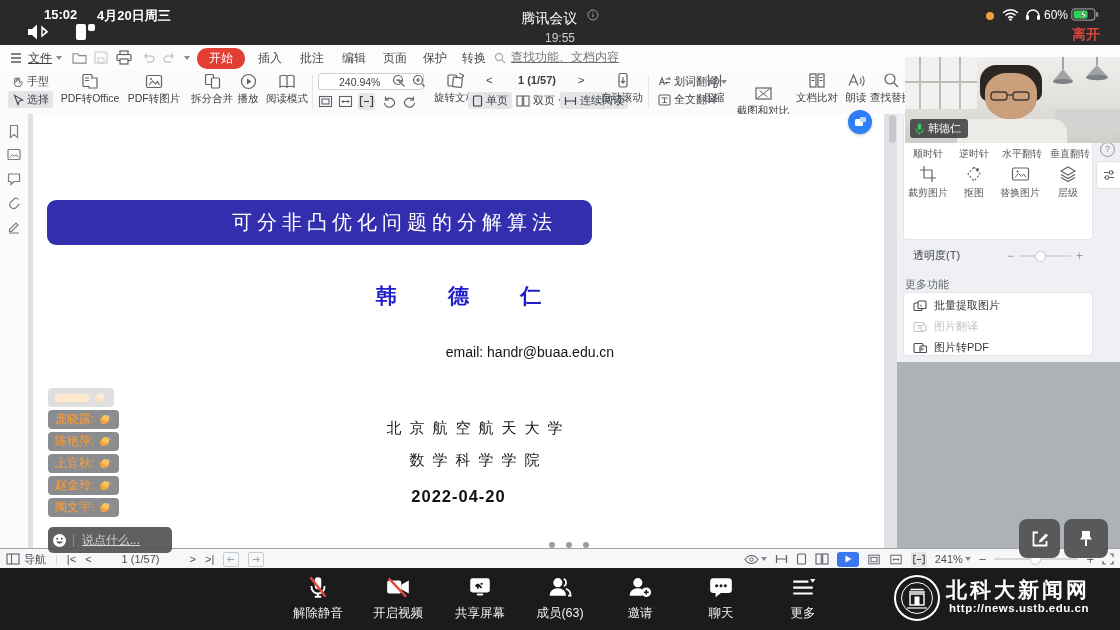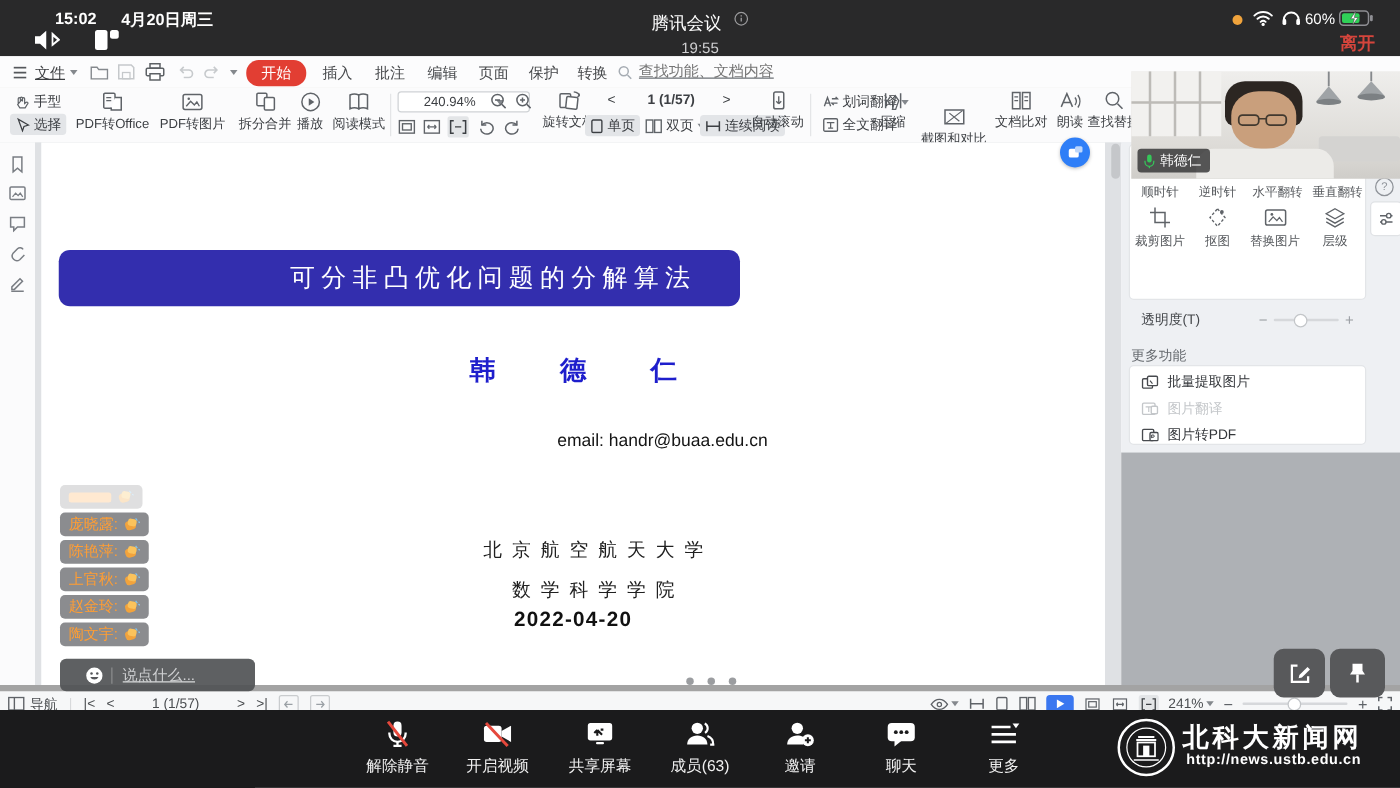--- a/index.html
+++ b/index.html
@@ -35,21 +35,21 @@
   
   .side-left{left:0;top:69px;width:28px;height:434px;background:#fbfbfc;border-right:1px solid #ebebed;}
   .sicon{position:absolute;left:7px;cursor:pointer;}
   
   .doc-area{left:28px;top:69px;width:869px;height:434px;background:#dfe1e4;overflow:hidden;}
   .page{left:33px;top:69px;width:851px;height:434px;background:#ffffff;}
   .banner{left:47px;top:155px;width:545px;height:45px;background:#332eae;border-radius:9px;
     color:#fff;font-family:"DejaVu Serif",serif;font-size:20px;letter-spacing:5px;line-height:45px;text-align:center;padding-left:150px;box-sizing:border-box;white-space:nowrap;}
   .author{left:33px;top:237px;width:851px;text-align:center;color:#1e1ecc;font-family:"DejaVu Serif",serif;font-size:21px;font-weight:bold;letter-spacing:22px;padding-left:22px;box-sizing:border-box;}
   .email{left:33px;top:299px;width:994px;text-align:center;color:#141414;font-size:14px;}
-  .org{left:33px;top:374px;width:851px;text-align:center;color:#202020;font-family:"DejaVu Serif",serif;font-size:15px;letter-spacing:8px;padding-left:40px;box-sizing:border-box;margin-top:12px;}
+  .org{left:33px;top:374px;width:851px;text-align:center;color:#202020;font-family:"DejaVu Serif",serif;font-size:15px;letter-spacing:8px;padding-left:40px;box-sizing:border-box;}
   .org2{top:406px;}
   .sdate{left:33px;top:442px;width:851px;text-align:center;color:#111;font-size:16.5px;font-weight:bold;letter-spacing:1px;}
   .pagedots{left:549px;top:497px;display:flex;gap:11px;}
   .pagedots i{width:6px;height:6px;border-radius:50%;background:#9b9da0;display:block;}
   .scroll-thumb{left:889px;top:70px;width:7px;height:28px;border-radius:3.5px;background:#c5c7ca;}
   .ai-fab{left:848px;top:65px;width:24px;height:24px;border-radius:50%;background:#2e7ef7;display:flex;align-items:center;justify-content:center;cursor:pointer;box-shadow:0 1px 3px rgba(0,0,0,.25);}
   
   .rp-upper{left:897px;top:69px;width:223px;height:248px;background:#eef0f3;}
   .rp-lower{left:897px;top:317px;width:223px;height:186px;background:#aeb1b5;}
   .card{position:absolute;background:#fff;border:1px solid #e3e5e8;border-radius:4px;box-sizing:border-box;}
@@ -59,33 +59,33 @@
   .op-label{font-size:11px;color:#44474b;}
   .slider{display:flex;align-items:center;gap:5px;color:#9a9ea3;font-size:12px;}
   .track{width:52px;height:2px;background:#d6d8db;border-radius:1px;position:relative;}
   .knob{position:absolute;left:16px;top:-4px;width:9px;height:9px;border-radius:50%;background:#fff;border:1px solid #c3c6c9;}
   .more-title{left:905px;top:232px;font-size:11px;color:#65696e;}
   .mi-row{position:absolute;left:913px;display:flex;align-items:center;gap:7px;font-size:11px;color:#33363a;cursor:pointer;white-space:nowrap;}
   .mi-dis{color:#c3c6c9;}
   .q-circle{left:1100px;top:97px;width:13px;height:13px;border-radius:50%;border:1px solid #8f9399;color:#8f9399;font-size:9px;line-height:13px;text-align:center;cursor:pointer;}
   .set-btn{left:1096px;top:116px;width:24px;height:26px;background:#fff;border:1px solid #e0e2e5;border-radius:4px;display:flex;align-items:center;justify-content:center;cursor:pointer;}
   
-  .pdf-status{left:0;top:503px;width:1120px;height:20px;background:#f6f7f8;border-top:5px solid #a3a3a3;font-size:11px;color:#4a4d50;}
+  .pdf-status{left:0;top:503px;width:1120px;height:20px;background:#f6f7f8;border-top:1px solid #a3a3a3;font-size:11px;color:#4a4d50;}
   .ps-left{position:absolute;left:6px;top:0;height:20px;display:flex;align-items:center;gap:9px;}
   .ps-right{position:absolute;right:6px;top:0;height:20px;display:flex;align-items:center;gap:8px;}
   .mini-box{width:14px;height:13px;border:1px solid #c9ccce;border-radius:2px;display:flex;align-items:center;justify-content:center;}
   .play-btn{width:22px;height:15px;background:#3a77f0;border-radius:3px;display:flex;align-items:center;justify-content:center;cursor:pointer;}
   .hl2{background:#e3e5e7;border-radius:2px;padding:1px;}
   
   .video{left:905px;top:57px;width:215px;height:86px;background:linear-gradient(180deg,#efeeec 0%,#dddbd7 70%,#cfcdc9 100%);overflow:hidden;z-index:30;}
   .name-tag{position:absolute;left:5px;bottom:5px;background:rgba(42,42,44,.78);border-radius:3px;padding:2px 7px 2px 5px;display:flex;align-items:center;gap:4px;color:#fff;font-size:11px;}
   
   .bubble{position:absolute;left:48px;height:19px;background:rgba(126,128,131,.9);border-radius:4px;display:flex;align-items:center;gap:4px;padding:0 7px;z-index:40;}
   .bname{color:#ff9d33;font-size:12px;white-space:nowrap;}
-  .chat-input{position:absolute;left:48px;top:527px;width:116px;height:26px;background:rgba(80,82,85,.92);border-radius:5px;display:flex;align-items:center;gap:6px;padding:0 20px;z-index:40;}
+  .chat-input{position:absolute;left:48px;top:527px;width:116px;height:26px;background:rgba(80,82,85,.92);border-radius:5px;display:flex;align-items:center;gap:6px;padding:0 4px;z-index:40;}
   .chat-input input{width:70px;font-size:12px;color:#d8d9da;}
   .chat-input input::placeholder{color:#cfd0d2;}
   .divider{width:1px;height:13px;background:rgba(255,255,255,.28);}
   
   .anno{position:absolute;top:519px;height:39px;background:#58595b;border-radius:8px;display:flex;align-items:center;justify-content:center;z-index:45;cursor:pointer;}
   
   .meet-bar{left:0;top:568px;width:1120px;height:62px;background:#1b1b1c;z-index:50;}
   .m-item{position:absolute;top:6px;width:84px;display:flex;flex-direction:column;align-items:center;gap:5px;cursor:pointer;}
   .m-label{font-size:12.5px;color:#f0f0f0;white-space:nowrap;}
   .wm-name{position:absolute;left:946px;top:8px;color:#fff;font-family:"DejaVu Serif",serif;font-size:21px;font-weight:bold;letter-spacing:3px;white-space:nowrap;}

